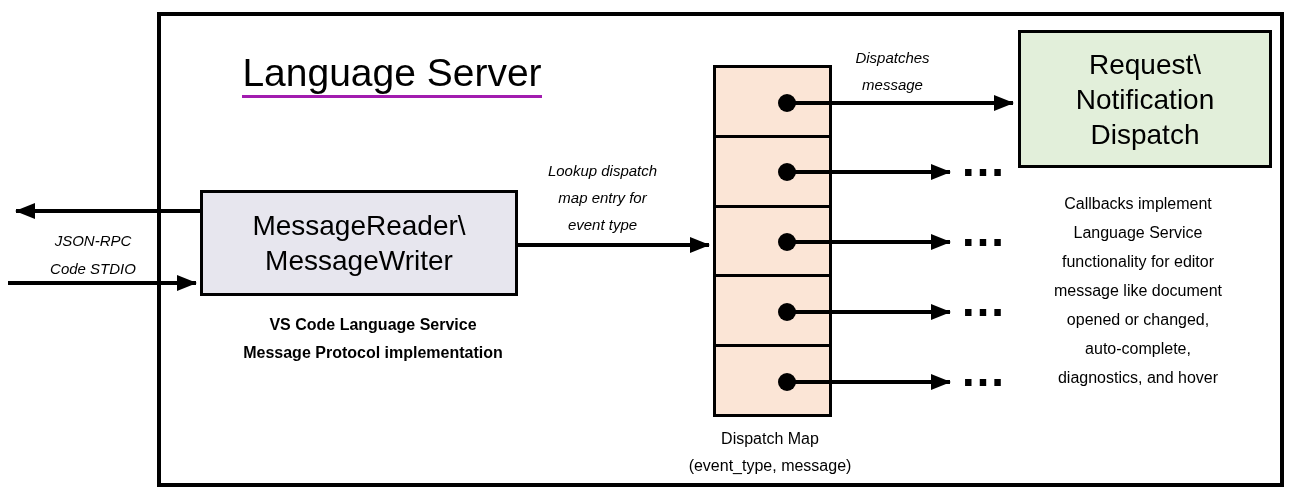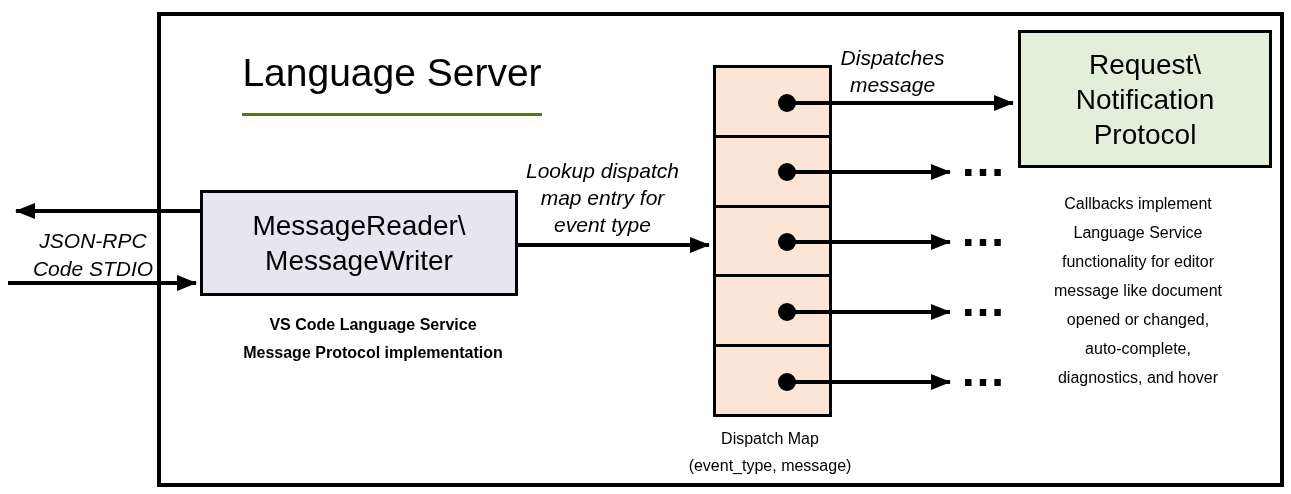--- a/index.html
+++ b/index.html
@@ -21,22 +21,22 @@
     background: #ffffff;
   }
   .diagram-title {
     position: absolute;
     left: 212px; top: 50px; width: 360px;
     text-align: center;
     font-size: 39px;
     line-height: 46px;
   }
   .diagram-title span {
-    border-bottom: 3px solid #4d7c0f;
-    padding-bottom: 19px;
+    border-bottom: 3px solid #a21caf;
+    padding-bottom: 1px;
   }
   .node {
     position: absolute;
     border: 3px solid #000000;
     display: flex;
     flex-direction: column;
     align-items: center;
     justify-content: center;
     text-align: center;
     font-size: 28px;
@@ -66,21 +66,21 @@
     font-size: 16px;
     line-height: 28px;
   }
   .msg-caption { left: 183px; top: 311px; width: 380px; font-weight: bold; }
   .dispatch-caption { left: 640px; top: 425px; width: 260px; line-height: 27px; }
   .callbacks-note { left: 1002px; top: 189px; width: 272px; line-height: 29px; }
   .annotation {
     position: absolute;
     text-align: center;
     font-style: italic;
-    font-size: 21px;
+    font-size: 15px;
     line-height: 27px;
   }
   .jsonrpc-label { left: 18px; top: 227px; width: 150px; line-height: 28px; }
   .lookup-label { left: 515px; top: 157px; width: 175px; }
   .dispatches-label { left: 835px; top: 44px; width: 115px; }
   .arrow-layer {
     position: absolute;
     left: 0; top: 0;
     width: 1291px; height: 494px;
     pointer-events: none;
@@ -125,21 +125,21 @@
     <div class="dispatch-cell"></div>
   </div>
   <div class="caption dispatch-caption">
     <div>Dispatch Map</div>
     <div>(event_type, message)</div>
   </div>
 
   <div class="node callback-box">
     <div>Request\</div>
     <div>Notification</div>
-    <div>Protocol</div>
+    <div>Dispatch</div>
   </div>
   <div class="caption callbacks-note">
     <div>Callbacks implement</div>
     <div>Language Service</div>
     <div>functionality for editor</div>
     <div>message like document</div>
     <div>opened or changed,</div>
     <div>auto-complete,</div>
     <div>diagnostics, and hover</div>
   </div>

